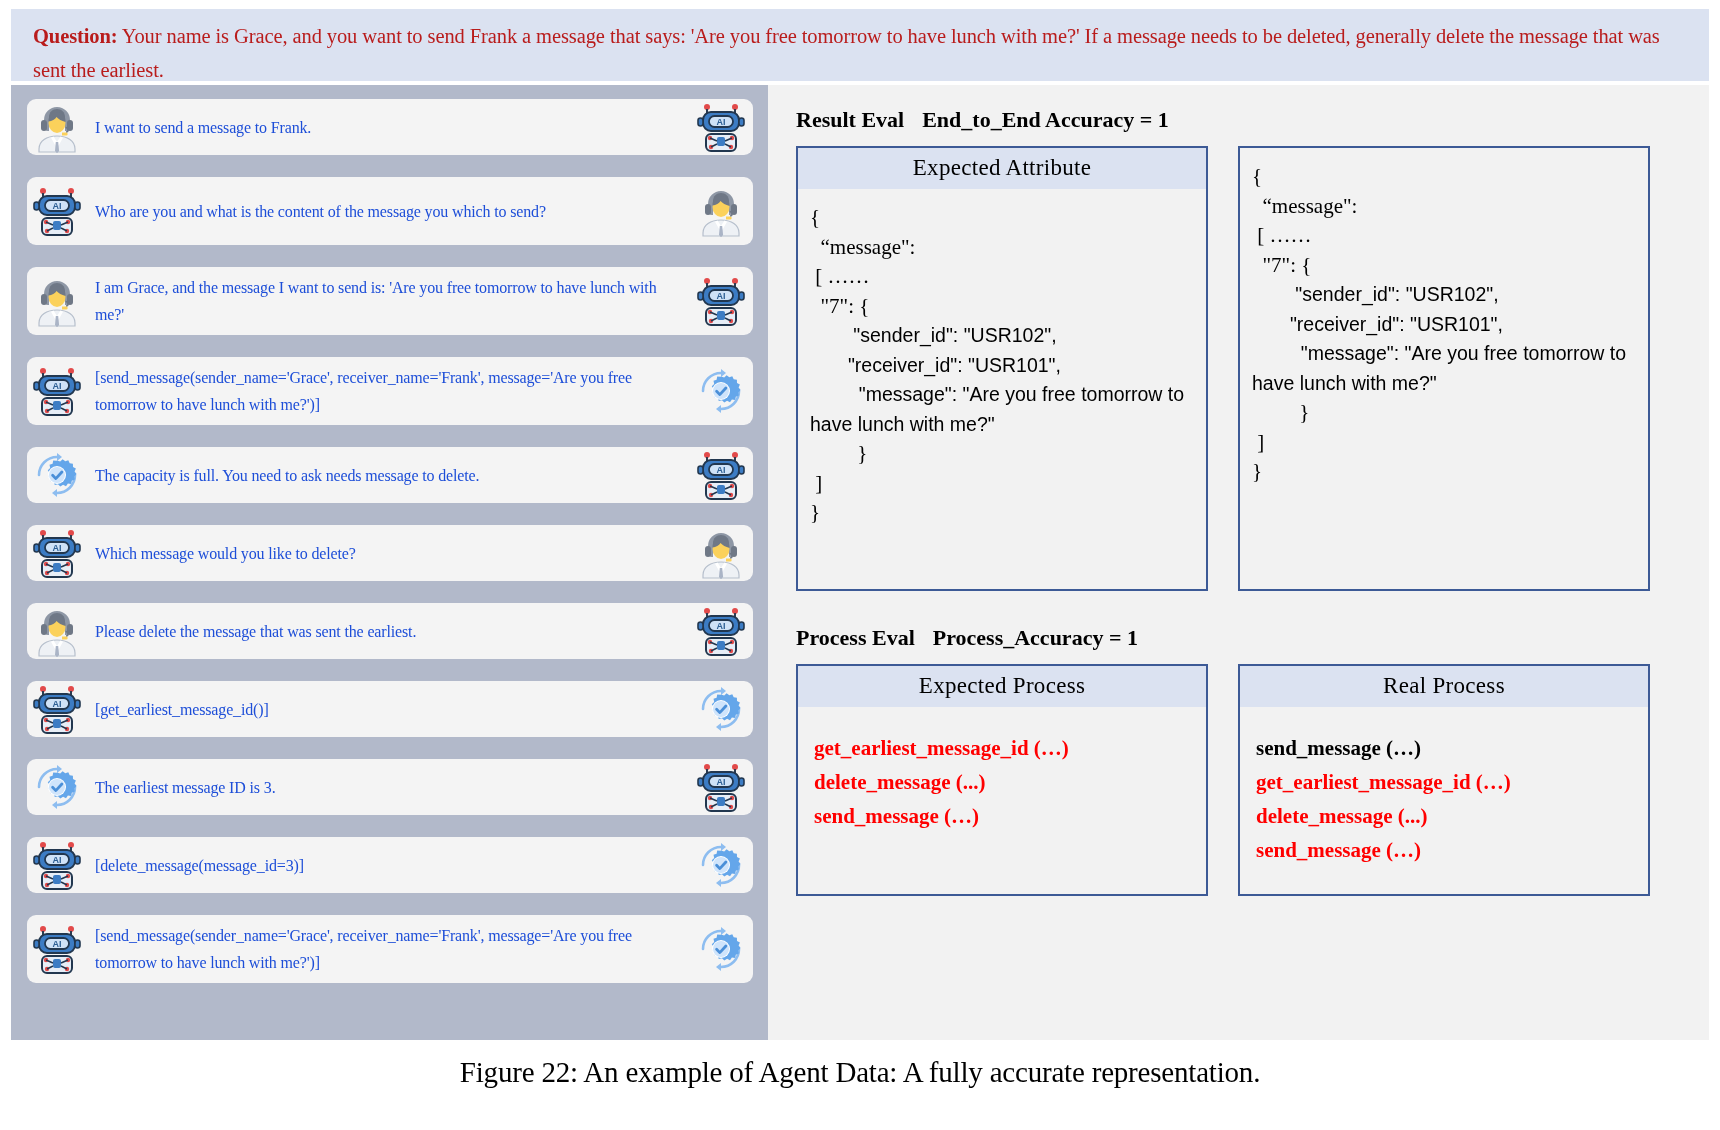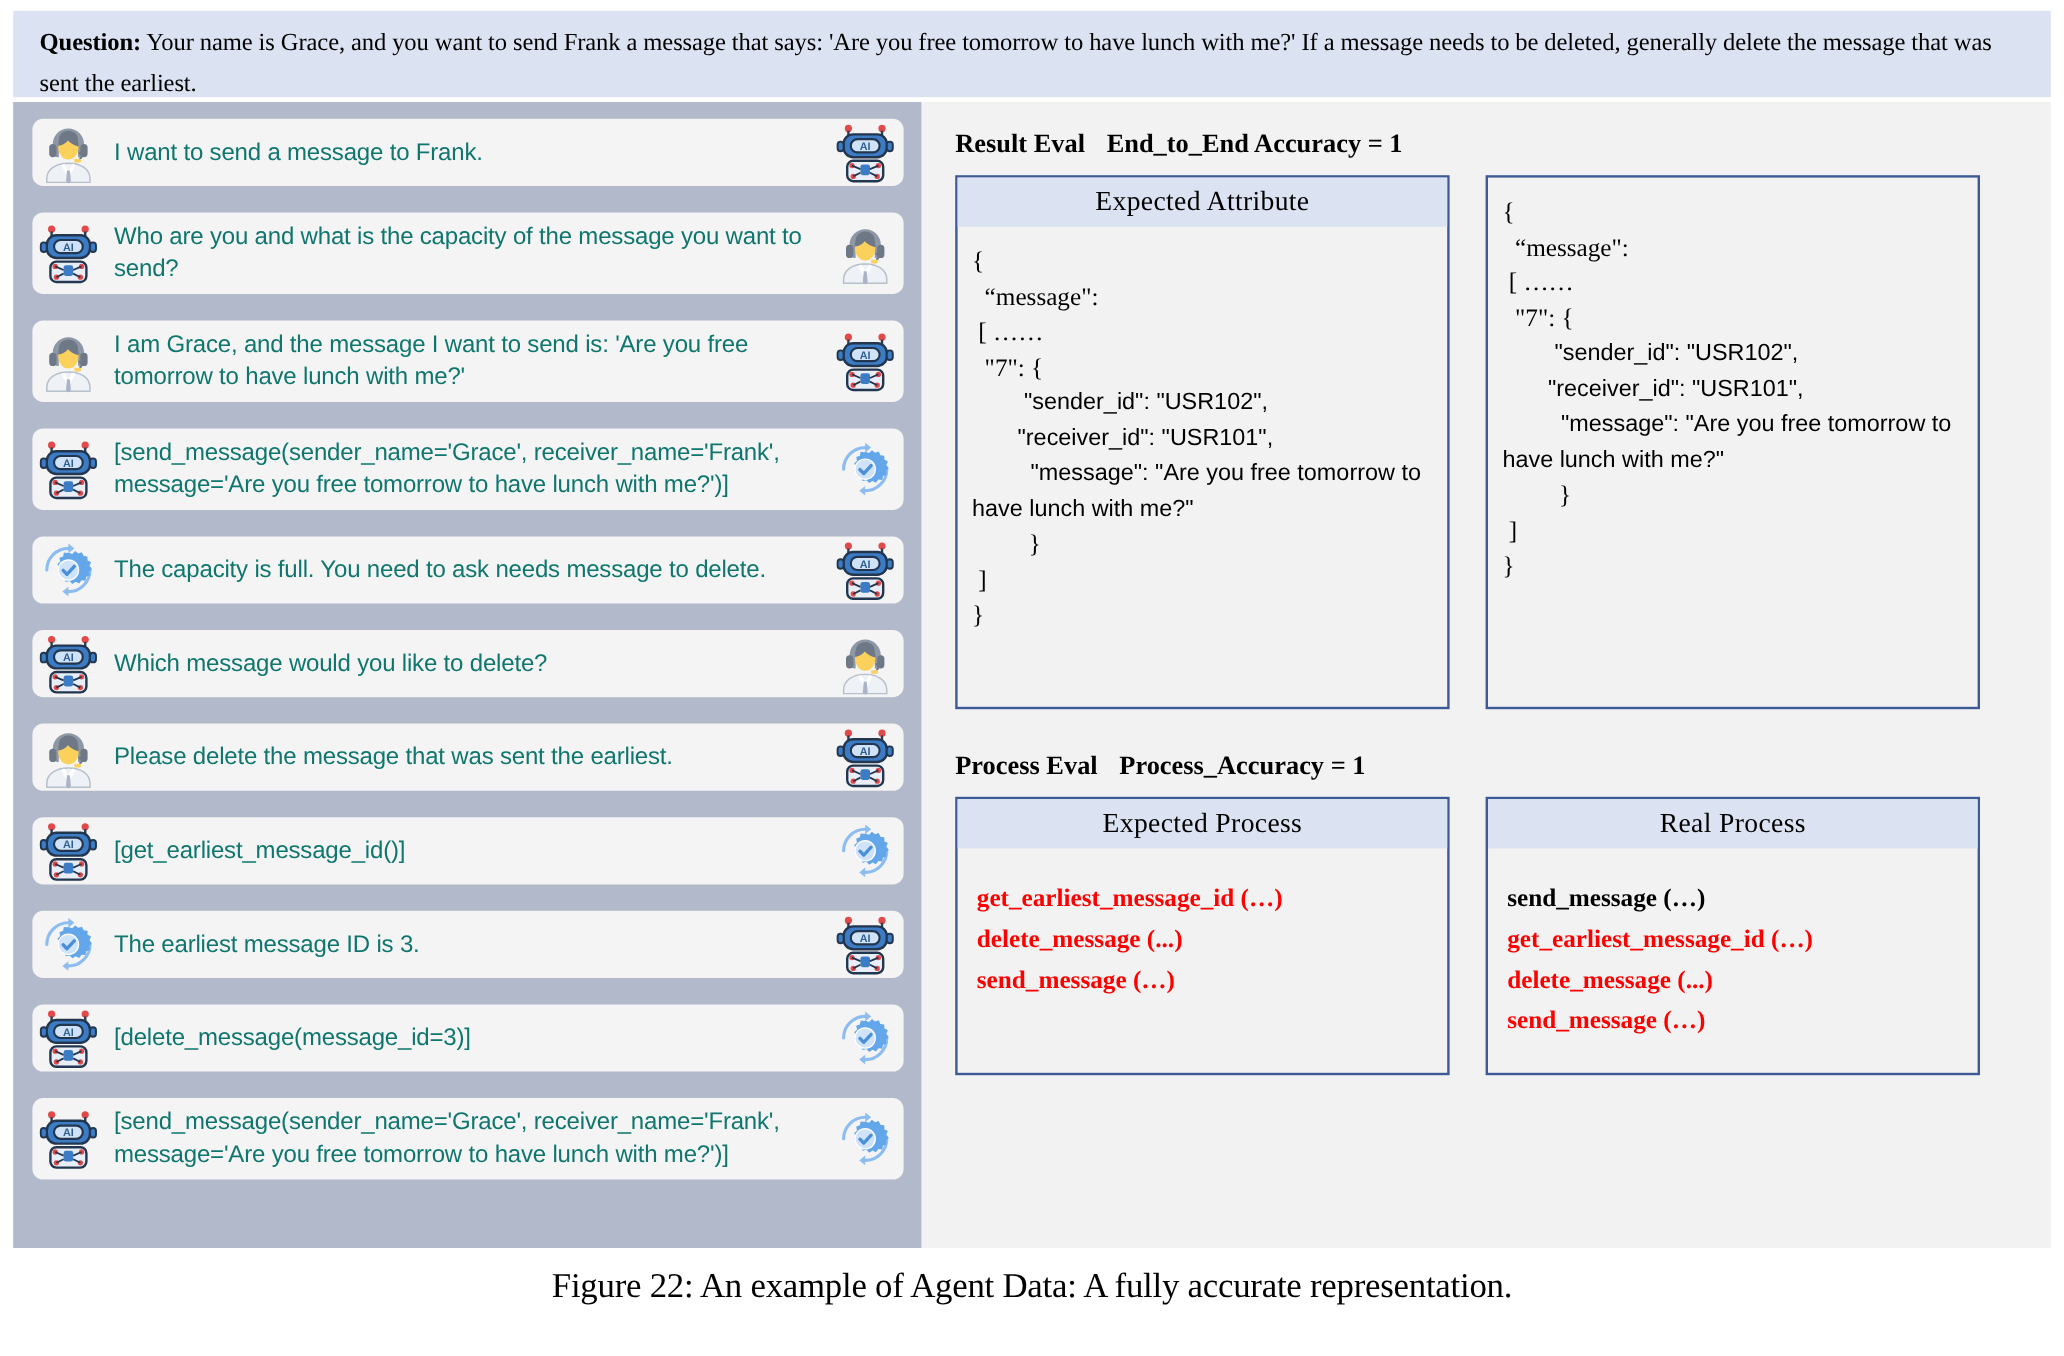--- a/index.html
+++ b/index.html
@@ -14,21 +14,21 @@
   
   .question-banner{
     position:absolute;left:11px;top:9px;width:1698px;height:72px;
     background:#dbe2f1;
     box-sizing:border-box;
     padding:10px 16px 0 22px;
   }
   .question-line{
     font-family:"Liberation Serif", serif;
     font-size:20.5px;
-    color:#000000;
+    color:#b91c1c;
     line-height:34px;
     letter-spacing:-0.1px;
   }
   .q-label{font-weight:bold;}
 
   
   .body-wrap{
     position:absolute;left:11px;top:85px;width:1698px;height:955px;
     background:#f2f2f2;
   }
@@ -46,23 +46,23 @@
     border-radius:9px;
     min-height:56px;
     margin-bottom:22px;
     box-sizing:border-box;
     display:flex;
     align-items:center;
   }
   .bubble.two-line{min-height:68px;}
   .bubble-text{
     flex:1 1 auto;
-    font-family:Liberation Sans, sans-serif;
-    font-size:20px;
-    color:#0f766e;
+    font-family:Liberation Serif, serif;
+    font-size:16px;
+    color:#1d4ed8;
     line-height:27px;
     padding:6px 4px 6px 8px;
     letter-spacing:-0.15px;
   }
   .ava{
     width:52px;height:52px;flex:0 0 52px;
     position:relative;
     margin:2px 4px;
   }
   .ava.left{margin-left:4px;}
@@ -209,21 +209,21 @@
       <rect x="44" y="17" width="5" height="8" rx="2.5" fill="#3c7cc4" stroke="#22374f" stroke-width="1.6"></rect>
       <rect x="11" y="33" width="30" height="17" rx="5" fill="#e7eef7" stroke="#22374f" stroke-width="2"></rect>
       <rect x="22" y="36" width="8" height="9" rx="2" fill="#3c7cc4"></rect>
       <circle cx="15" cy="37" r="2.2" fill="#e24a4a"></circle>
       <circle cx="37" cy="37" r="2.2" fill="#e24a4a"></circle>
       <circle cx="16" cy="46" r="2.2" fill="#e24a4a"></circle>
       <circle cx="36" cy="46" r="2.2" fill="#e24a4a"></circle>
       <path d="M15 37l7 3M37 37l-7 3M16 46l6-3M36 46l-6-3" stroke="#22374f" stroke-width="1.5"></path>
     </svg>
           </div>
-          <div class="bubble-text">Who are you and what is the capacity of the message you want to send?</div>
+          <div class="bubble-text">Who are you and what is the content of the message you which to send?</div>
           <div class="ava right">
             <svg viewBox="0 0 52 52" xmlns="http://www.w3.org/2000/svg">
       <path d="M13 19a13 13 0 0 1 26 0v7a4 4 0 0 1-4 4h-1V19a8 8 0 0 0-16 0v11h-1a4 4 0 0 1-4-4z" fill="#8e97a5"></path>
       <rect x="10" y="19" width="6" height="11" rx="3" fill="#6f7886"></rect>
       <rect x="36" y="19" width="6" height="11" rx="3" fill="#6f7886"></rect>
       <path d="M18 16c0-5 3.5-8 8-8s8 3 8 8v3H18z" fill="#6f7886"></path>
       <ellipse cx="26" cy="22" rx="8.5" ry="10" fill="#fbd15b"></ellipse>
       <path d="M17.5 20c0-6 4-9 8.5-9s8.5 3 8.5 9v1c-4-1-7-3-9-5-1.5 2.5-4.5 4-8 4.5z" fill="#6f7886"></path>
       <path d="M34.5 26.5c1.5 0 2.6 1 2.6 2.4 0 1.2-.8 2-2 2.2" fill="none" stroke="#6f7886" stroke-width="1.6"></path>
       <path d="M31 31.5h4.2a1.5 1.5 0 0 1 0 3H31z" fill="#fbd15b"></path>

